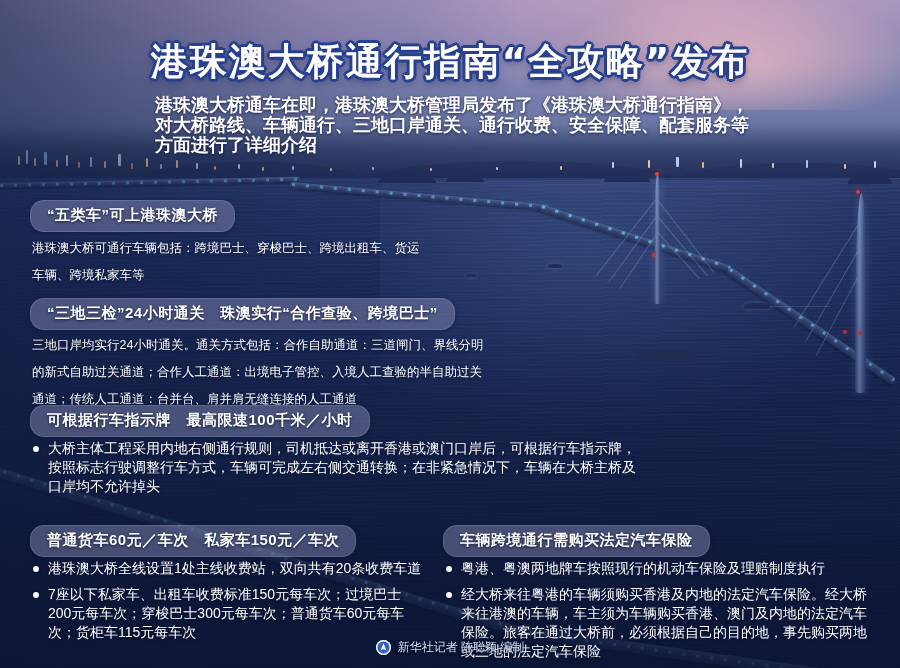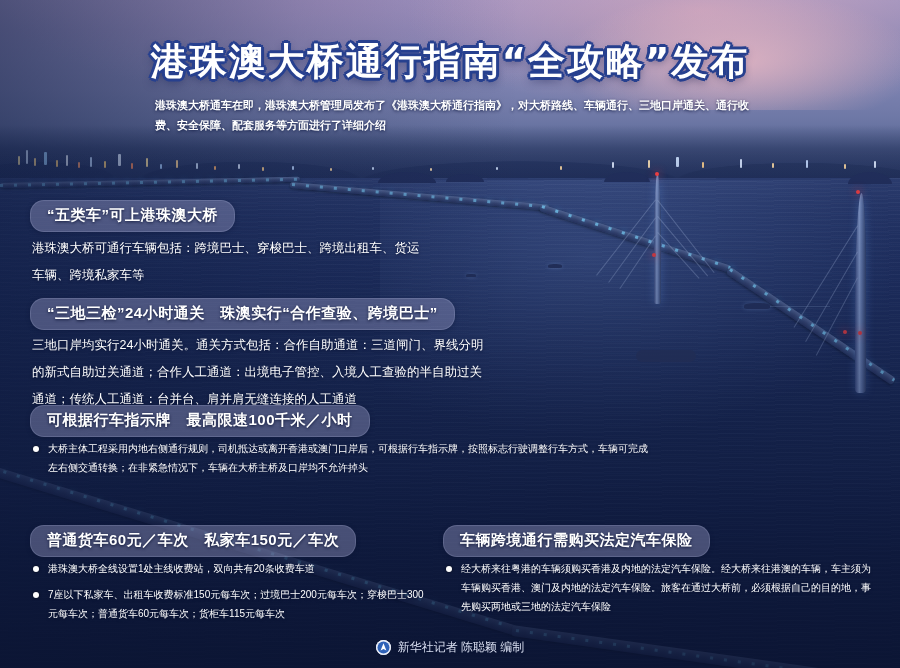--- a/index.html
+++ b/index.html
@@ -99,21 +99,21 @@
     font-size:37px;font-weight:bold;letter-spacing:2px;color:#ffffff;
     font-family:"DejaVu Sans","Liberation Sans",sans-serif;
     text-shadow:
       -2px -2px 0 #27408f, 2px -2px 0 #27408f, -2px 2px 0 #27408f, 2px 2px 0 #27408f,
       -3px 0 0 #27408f, 3px 0 0 #27408f, 0 -3px 0 #27408f, 0 3px 0 #27408f,
       0 4px 9px rgba(20,30,80,.65);
     white-space:nowrap;
   }
   .subtitle{
     position:absolute;left:155px;top:88px;width:600px;
-    font-size:11px;line-height:20px;color:#ffffff;font-weight:bold;
+    font-size:18px;line-height:20px;color:#ffffff;font-weight:bold;
     text-shadow:0 1px 3px rgba(10,20,60,.85);
   }
 
   .pill{
     position:absolute;display:inline-block;
     padding:5px 16px 6px 16px;border-radius:14px;
     background:rgba(150,152,195,.42);
     border:1px solid rgba(200,205,240,.18);
     color:#ffffff;font-weight:bold;font-size:15px;letter-spacing:.5px;
     white-space:nowrap;
@@ -122,21 +122,21 @@
   }
 
   .para{
     position:absolute;color:#ffffff;font-size:12.5px;line-height:27px;
     text-shadow:0 1px 3px rgba(8,16,48,.9);
   }
 
   ul.bullets{position:absolute;margin:0;padding:0;list-style:none;}
   ul.bullets li{
     position:relative;padding-left:16px;margin-bottom:7px;
-    color:#ffffff;font-size:10px;line-height:19px;
+    color:#ffffff;font-size:14px;line-height:19px;
     text-shadow:0 1px 3px rgba(8,16,48,.9);
   }
   ul.bullets li::before{
     content:"";position:absolute;left:1px;top:7px;
     width:6px;height:6px;border-radius:50%;background:#ffffff;
     box-shadow:0 0 3px rgba(0,0,0,.6);
   }
 
   .footer{
     position:absolute;left:0;top:632px;width:900px;
@@ -270,20 +270,21 @@
     </ul>
 
     <div class="pill" style="left:30px;top:518px;">普通货车60元／车次　私家车150元／车次</div>
     <ul class="bullets" style="left:32px;top:552px;width:392px;">
       <li>港珠澳大桥全线设置1处主线收费站，双向共有20条收费车道</li>
       <li>7座以下私家车、出租车收费标准150元每车次；过境巴士200元每车次；穿梭巴士300元每车次；普通货车60元每车次；货柜车115元每车次</li>
     </ul>
 
     <div class="pill" style="left:443px;top:518px;">车辆跨境通行需购买法定汽车保险</div>
     <ul class="bullets" style="left:445px;top:552px;width:432px;">
+      <li>粤港、粤澳两地牌车按照现行的机动车保险及理赔制度执行</li>
       <li>经大桥来往粤港的车辆须购买香港及内地的法定汽车保险。经大桥来往港澳的车辆，车主须为车辆购买香港、澳门及内地的法定汽车保险。旅客在通过大桥前，必须根据自己的目的地，事先购买两地或三地的法定汽车保险</li>
     </ul>
 
     <div class="footer">
       <span class="xinhua-logo">
         <svg width="15" height="15" viewBox="0 0 15 15" aria-hidden="true">
           <circle cx="7.5" cy="7.5" r="7.5" fill="#e9edf8"></circle>
           <circle cx="7.5" cy="7.5" r="6" fill="#2f62b8"></circle>
           <path d="M7.5 3.3 L10.4 10.6 L7.5 8.9 L4.6 10.6 Z" fill="#ffffff"></path>
         </svg>

